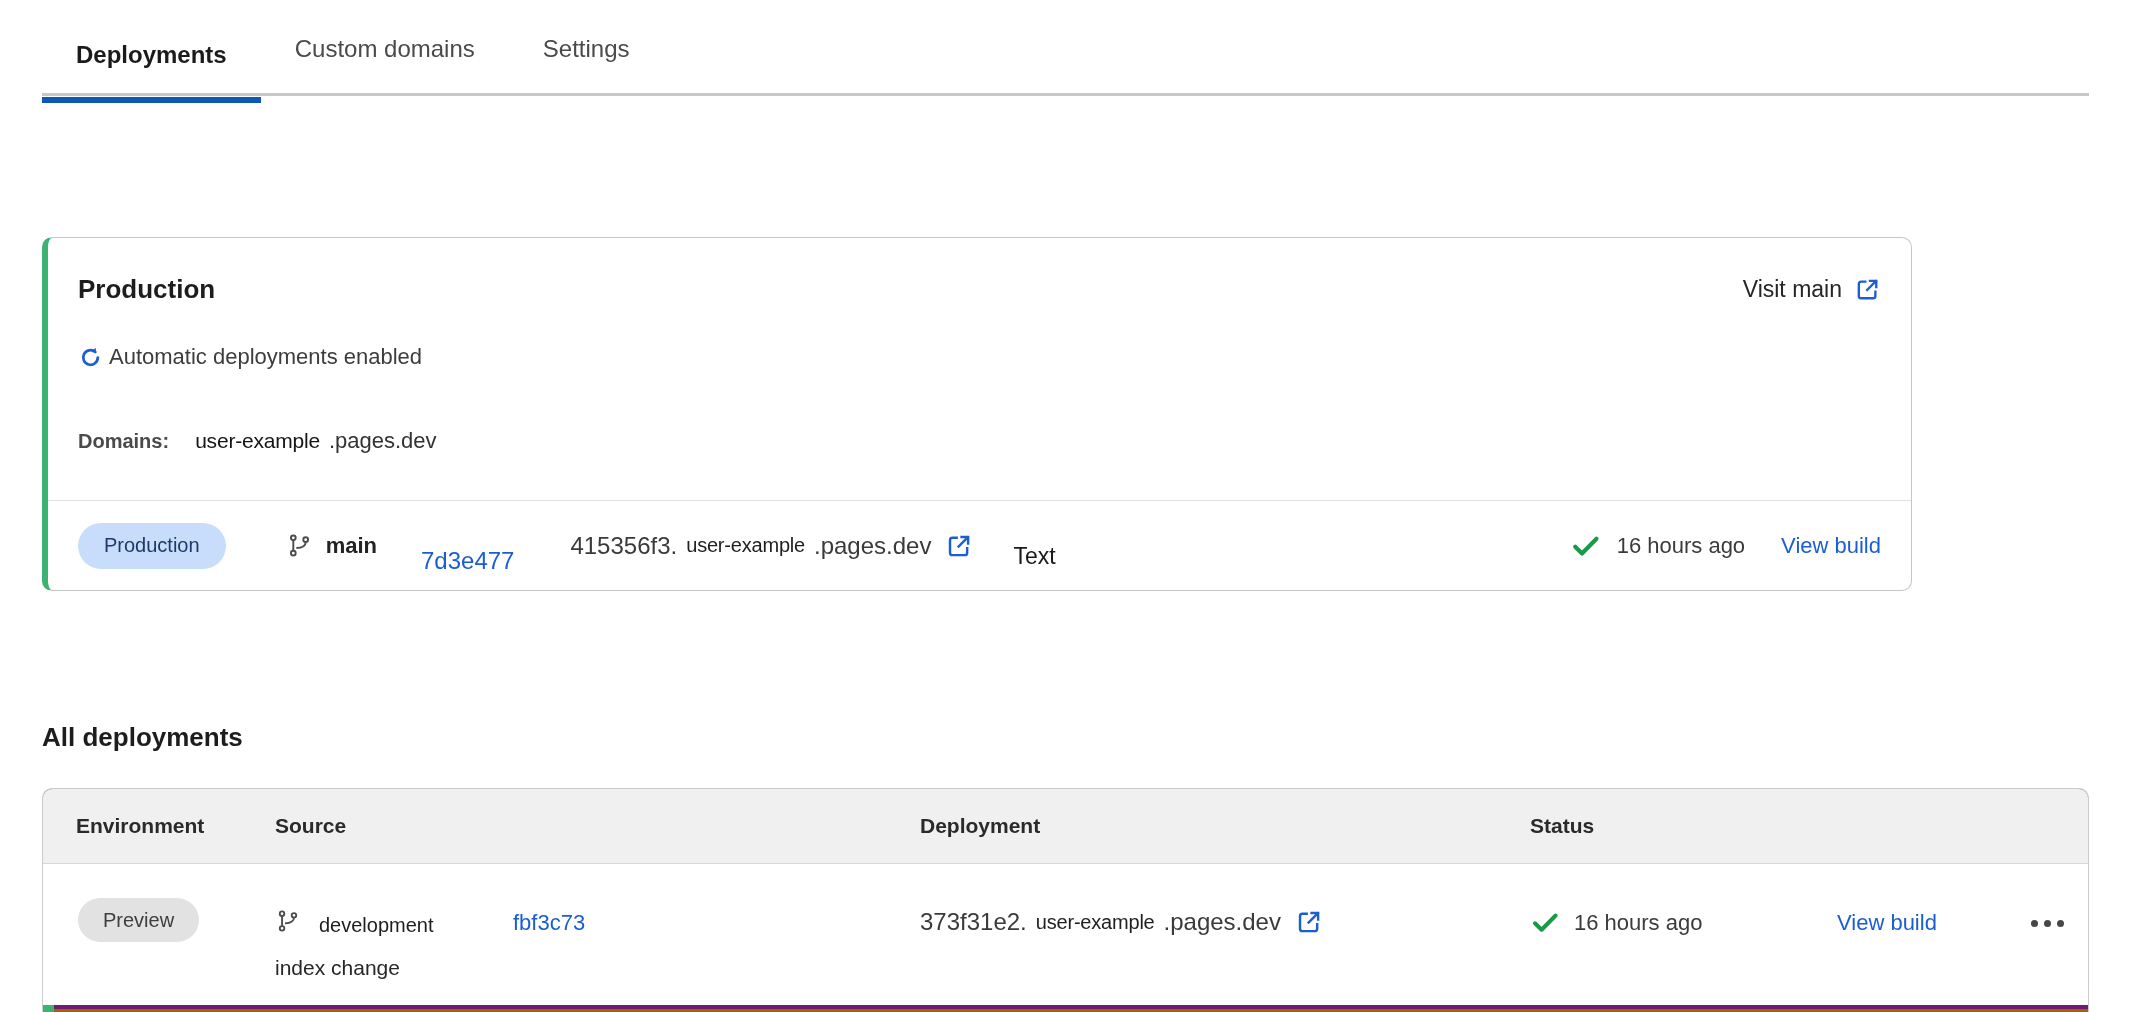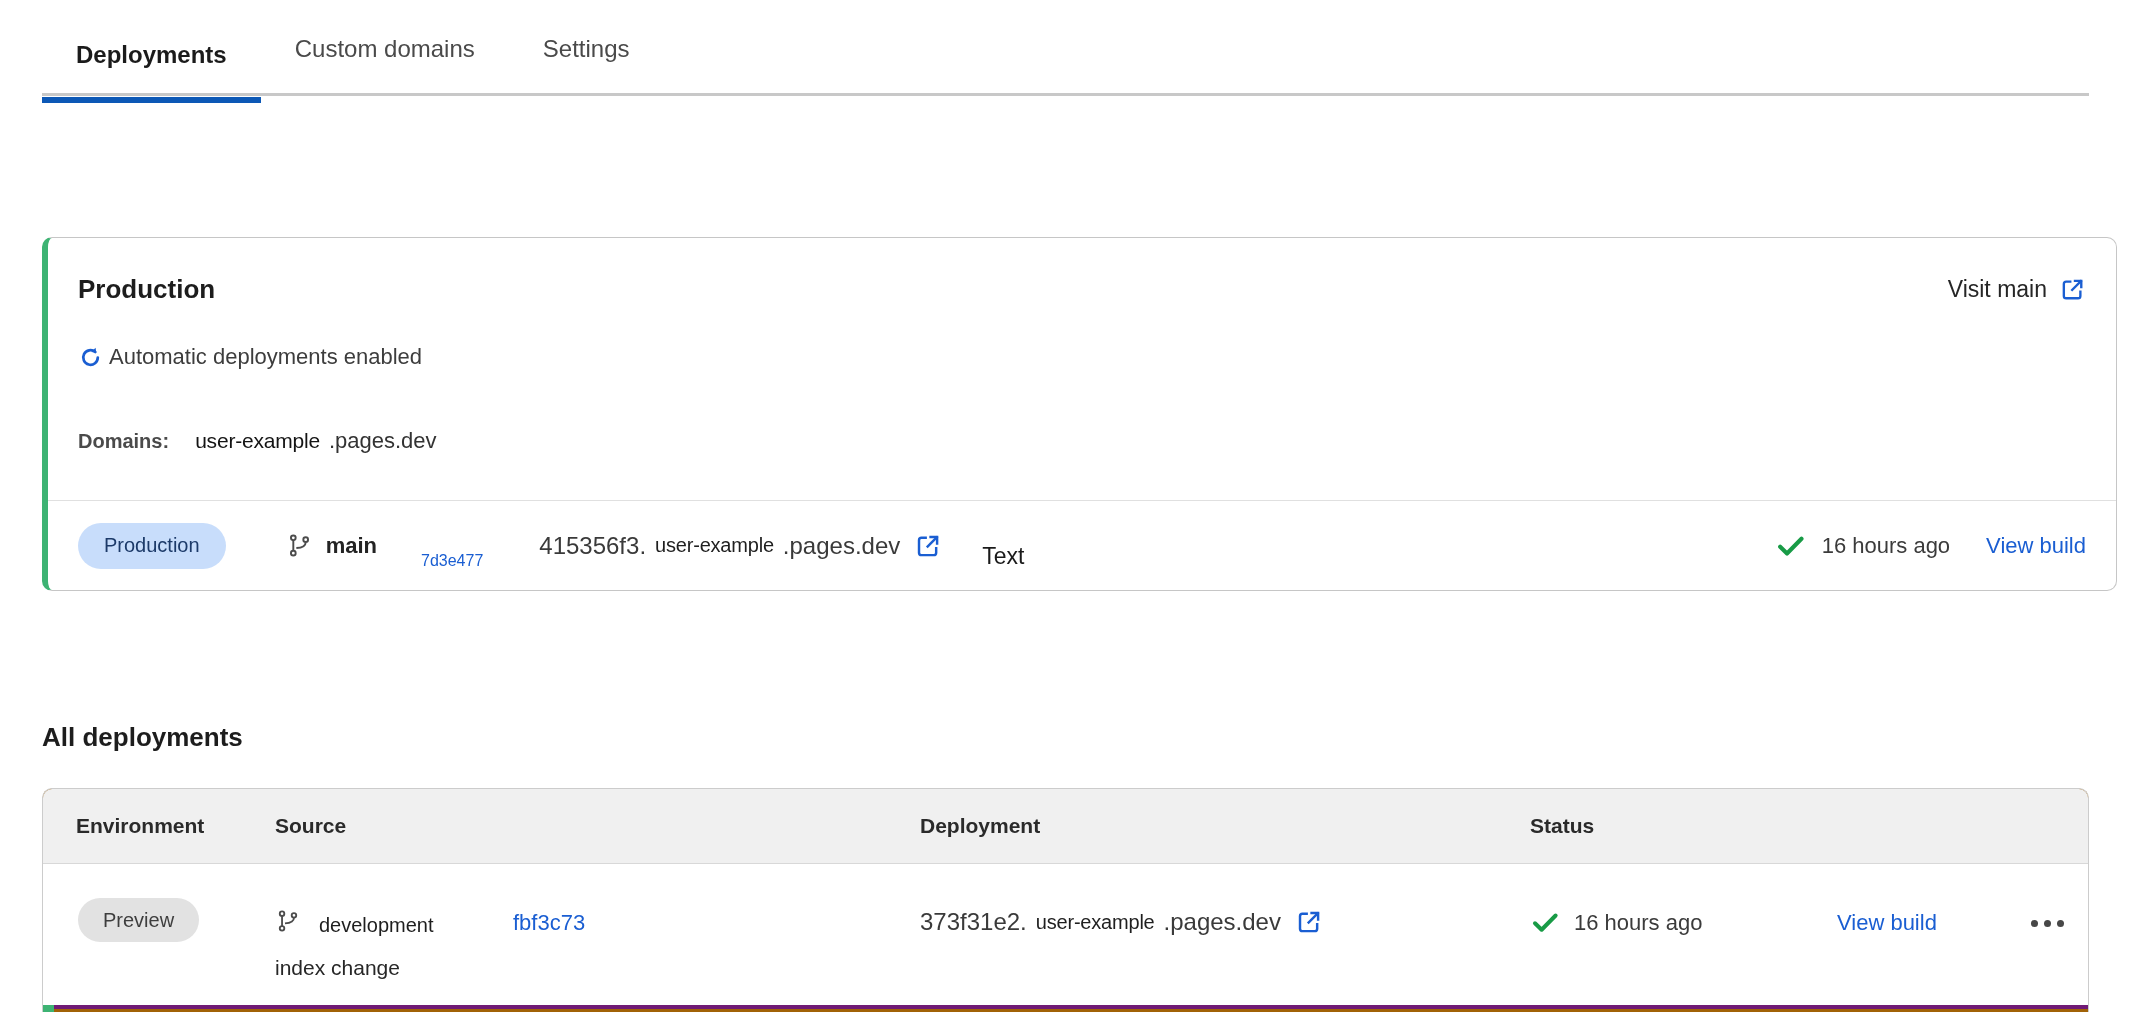--- a/index.html
+++ b/index.html
@@ -13,21 +13,21 @@
   
   .tabbar { position:absolute; left:42px; top:0; width:2047px; height:97px; display:flex; }
   .tabbar::before { content:""; position:absolute; left:0; right:0; bottom:1px; height:3px; background:#c8c8c8; }
   .tab { position:relative; display:flex; align-items:center; padding:0 34px; height:100%;
          font-size:24px; color:#4a4a4a; cursor:pointer; }
   .tab.active { color:#1b1b1b; font-weight:700;margin-top:6px; }
   .tab.active::after { content:""; position:absolute; left:0; right:0; bottom:0; height:6px;
                        background:var(--tab-accent,#0c58b6); }
 
   
-  .prod-card { position:absolute; left:42px; top:237px; width:2075px; height:354px; box-sizing:border-box;
+  .prod-card { position:absolute; left:42px; top:237px; width:1870px; height:354px; box-sizing:border-box;
                background:#fff; border:1px solid #c6c6c6; border-left:6px solid var(--card-accent-green,#3db373);
                border-radius:10px; }
   .card-head { position:absolute; left:30px; right:30px; top:36px; display:flex;
                justify-content:space-between; align-items:center; }
   .card-title { font-size:26px; font-weight:600; color:#1d1d1d; margin:0; }
   .visit-link { display:flex; align-items:center; gap:12px; font-size:23px; color:#262626; cursor:pointer; }
   .auto-row { position:absolute; left:30px; top:106px; display:flex; align-items:center; gap:6px;
               font-size:22px; color:#3d3d3d; }
   .domains-row { position:absolute; left:30px; top:190px; display:flex; align-items:baseline; }
   .domains-label { font-size:20px; font-weight:600; color:#4a4a4a; }
@@ -39,21 +39,21 @@
                 display:flex; align-items:center; padding:0 30px; }
   .badge { display:inline-flex; align-items:center; justify-content:center; border-radius:24px;
            font-size:20px; white-space:nowrap; }
   .badge-prod { background:var(--badge-production-bg,#c8ddfb); color:var(--badge-production-text,#1c3a69);
                 height:46px; padding:0 26px; }
   .badge-preview { background:var(--badge-preview-bg,#e2e2e2); color:var(--badge-preview-text,#3e3e3e);
                    height:44px; padding:0 25px; }
   .branch-icon { margin-left:60px; flex:none; }
   .branch-name { margin-left:13px; font-size:22px; font-weight:700; color:#232323; }
   .link { color:var(--link-blue,#1a5ed2); cursor:pointer; text-decoration:none; }
-  .commit-link { margin-left:44px; font-size:16px;margin-top:30px; }
+  .commit-link { margin-left:44px; font-size:24px;margin-top:30px; }
   .url-group { display:flex; align-items:center; margin-left:56px; }
   .url-prefix, .url-suffix { font-size:24px; color:#3a3a3a; }
   .url-name { font-size:20px; color:#1f1f1f; margin:0 9px; letter-spacing:-0.2px; }
   .url-ext { margin-left:14px; cursor:pointer; }
   .row-note { margin-left:40px; font-size:23px; color:#1a1a1a; position:relative; top:11px; }
   .spacer { flex:1; }
   .check-icon { flex:none; }
   .time-text { margin-left:16px; font-size:22px; color:#3b3b3b; white-space:nowrap; }
   .view-build { margin-left:36px; font-size:22px; white-space:nowrap; }
 

